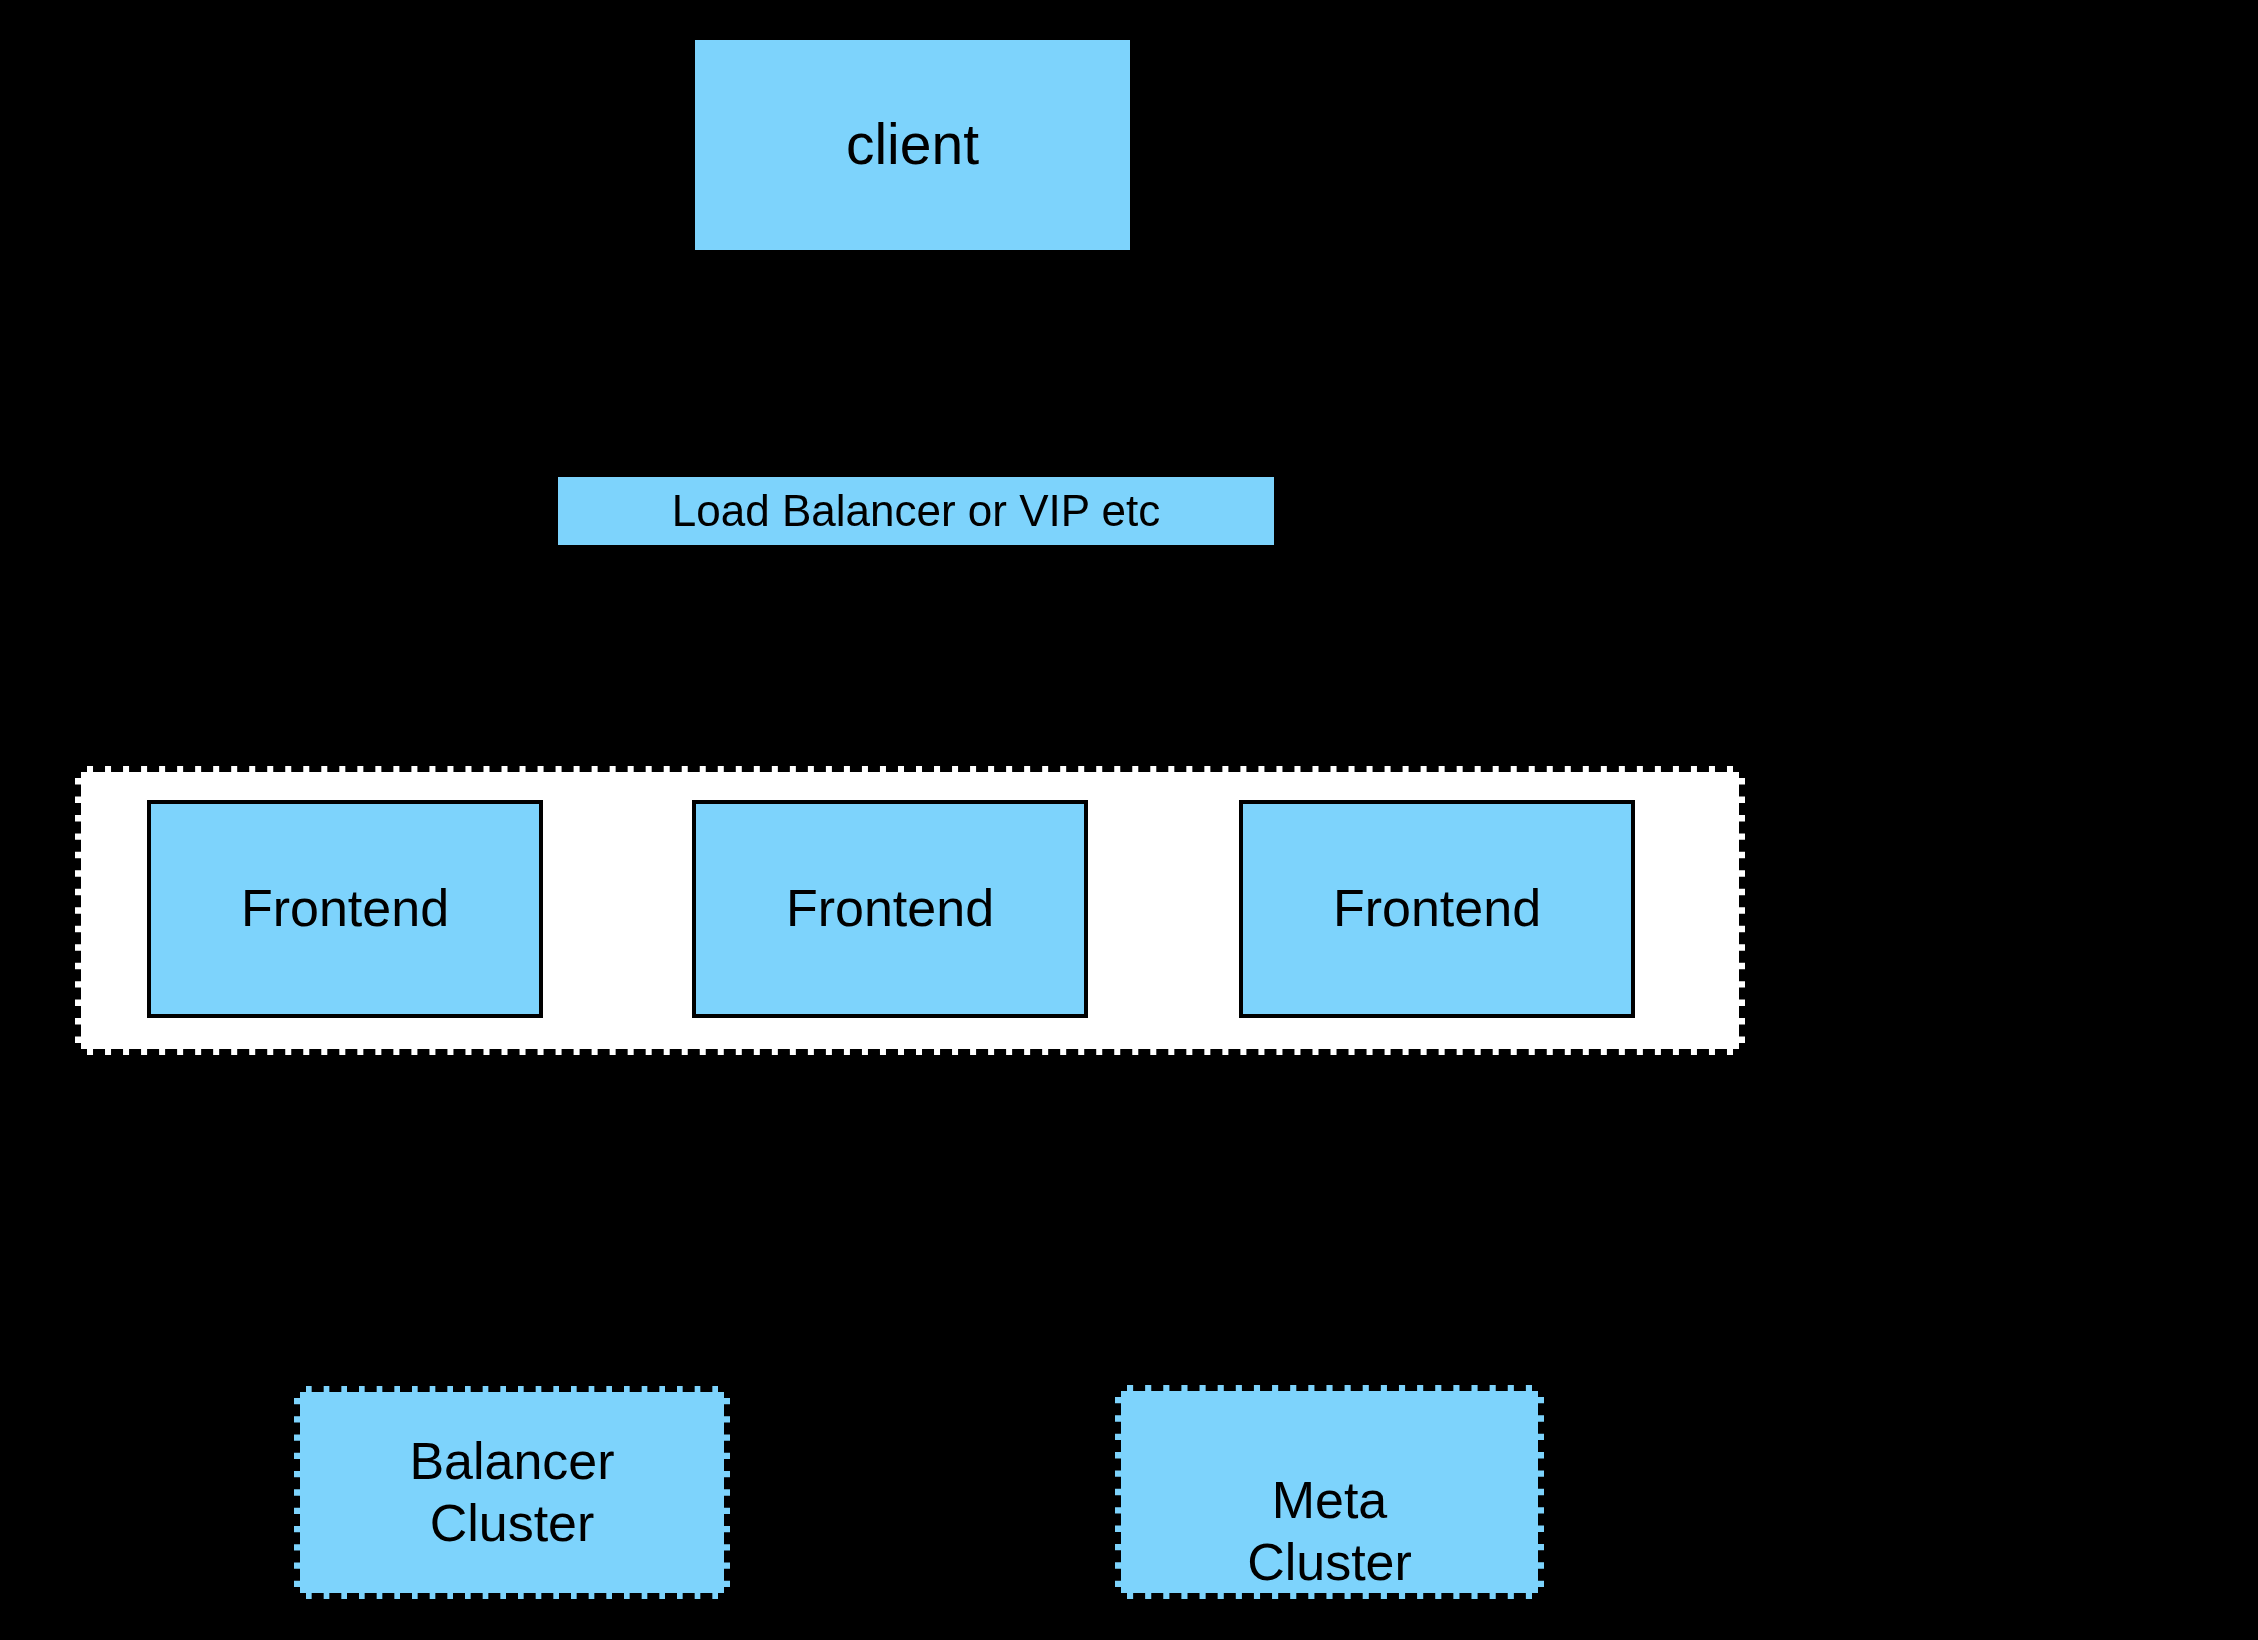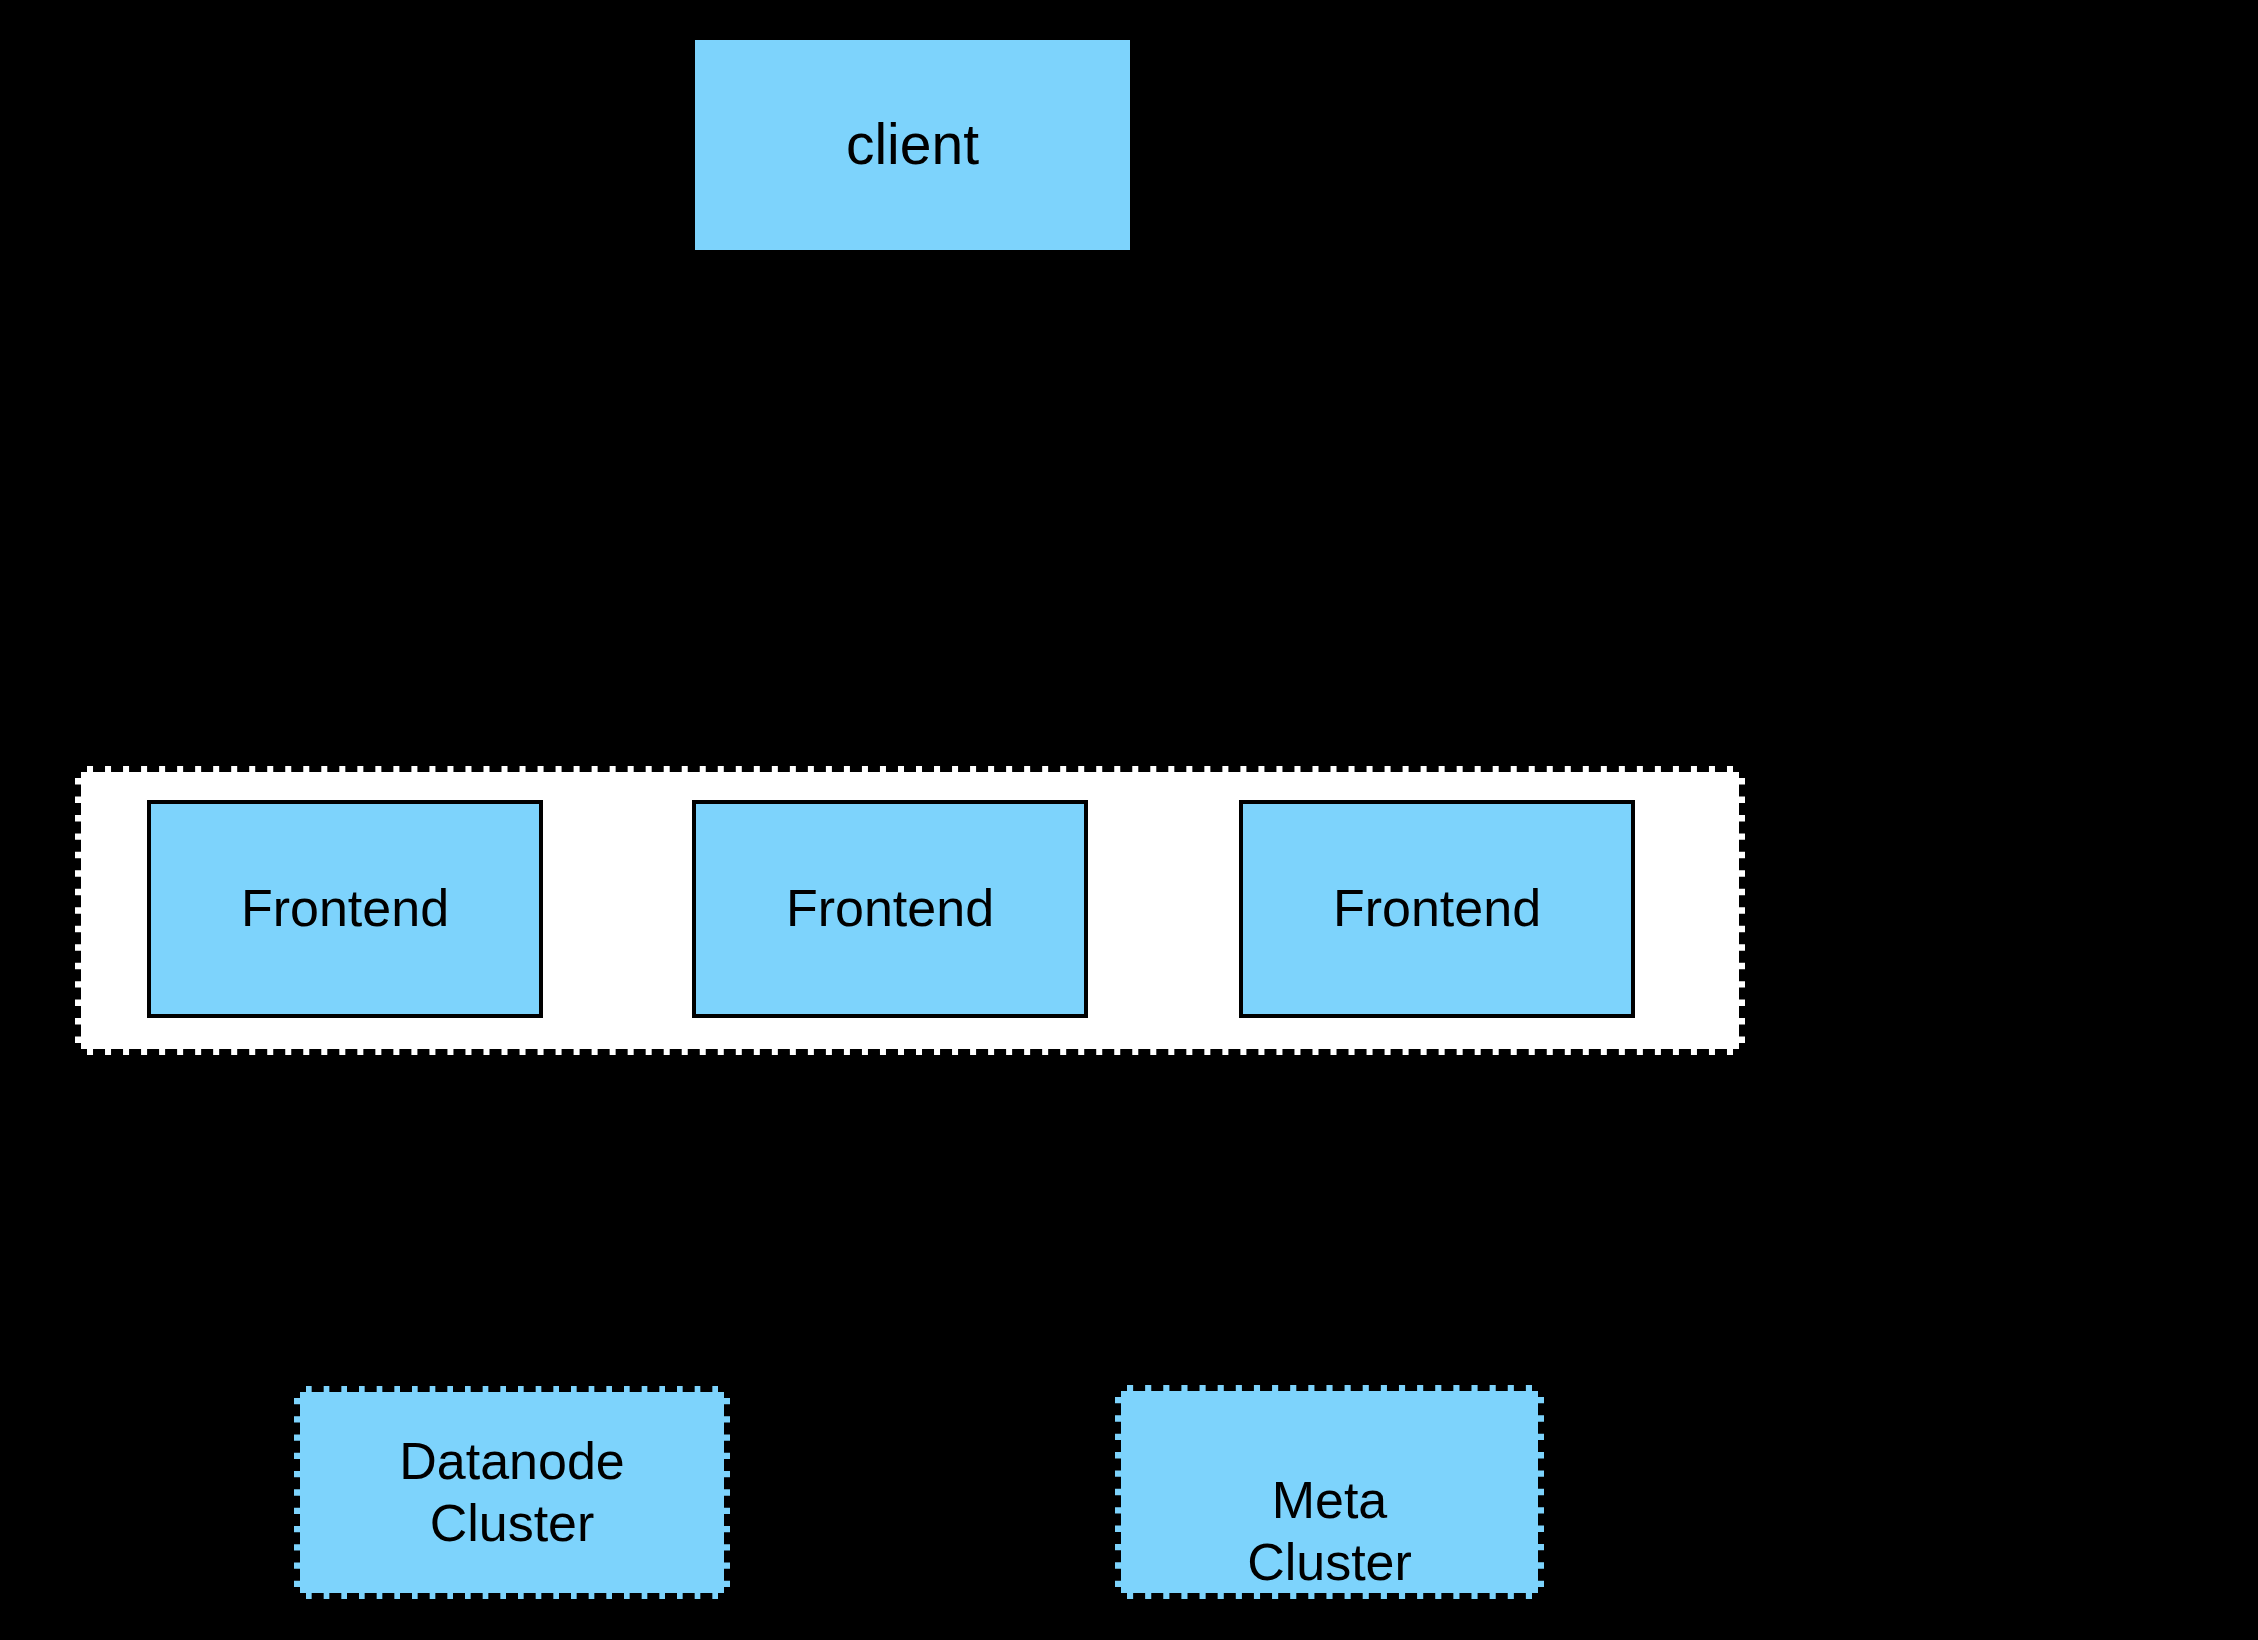--- a/index.html
+++ b/index.html
@@ -90,37 +90,40 @@
 </style>
 </head>
 <body>
 
 <div id="canvas">
 
   <div class="node client-box">
     <span>client</span>
   </div>
 
+  <div class="node lb-box">
+    <span>Load Balancer or VIP etc</span>
+  </div>
 
   <div class="fe-group"></div>
 
   <div class="node fe-box fe-1">
     <span>Frontend</span>
   </div>
 
   <div class="node fe-box fe-2">
     <span>Frontend</span>
   </div>
 
   <div class="node fe-box fe-3">
     <span>Frontend</span>
   </div>
 
   <div class="node cluster-box datanode-box">
-    <span>Datanode
+    <span>Balancer
 Cluster</span>
   </div>
 
   <div class="node cluster-box meta-box">
     <span>Meta
 Cluster</span>
   </div>
 
 </div>
 

